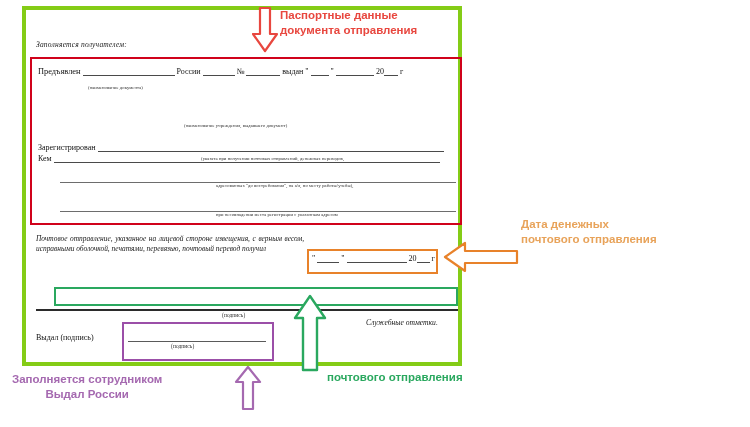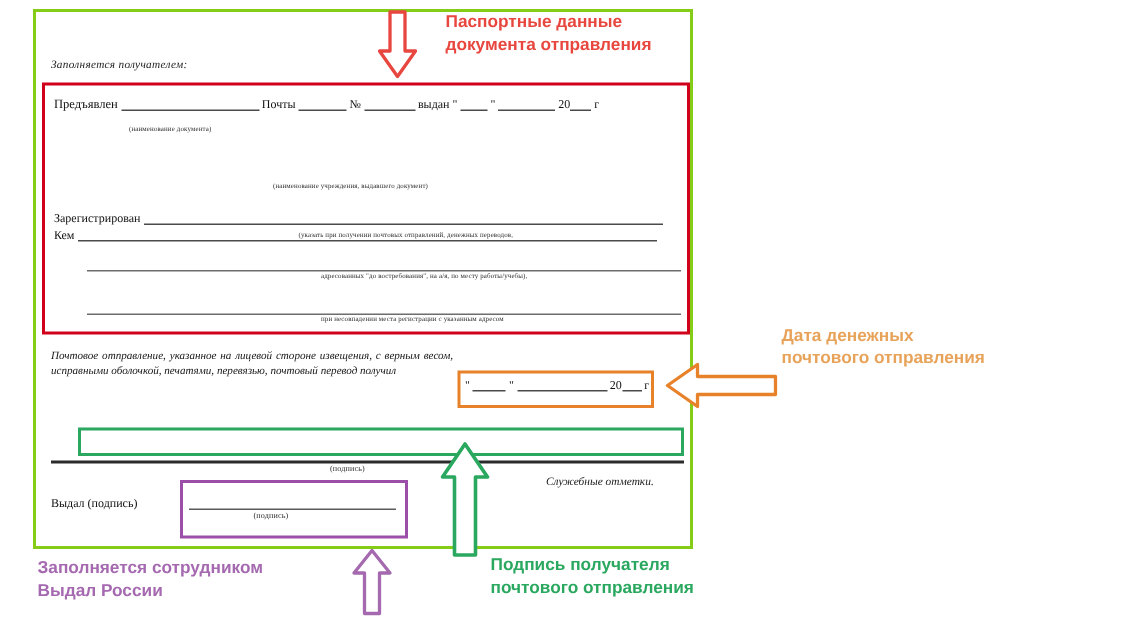--- a/index.html
+++ b/index.html
@@ -16,21 +16,21 @@
   }
 
   
   #form-sheet {
     position: absolute;
     left: 22px;
     top: 6px;
     width: 440px;
     height: 360px;
     background: #ffffff;
-    border: 2px solid #84cc16;
+    border: 4px solid #84cc16;
     box-sizing: border-box;
   }
 
   .serif-italic {
     font-family: "Liberation Serif", serif;
     font-style: italic;
   }
   .serif {
     font-family: "Liberation Serif", serif;
   }
@@ -255,57 +255,57 @@
     font-size: 11.5px;
     line-height: 15px;
     font-weight: bold;
     white-space: nowrap;
   }
 
   #annot-passport-text {
     left: 280px;
     top: 8px;
     color: #e8473f;
-    margin-left: 17px;
   }
   #annot-date-text {
     left: 521px;
     top: 217px;
     color: #e8a35a;
   }
   #annot-signature-text {
     left: 327px;
     top: 370px;
     color: #2aa85f;
   }
   #annot-staff-text {
-    left: 25px;
+    left: 12px;
     top: 372px;
     color: #a569b0;
+    text-align: center;
   }
 
   .arrow-svg { position: absolute; }
   #arrow-passport { left: 252px; top: 6px; }
   #arrow-date     { left: 443px; top: 240px; }
   #arrow-signature{ left: 293px; top: 294px; }
   #arrow-staff    { left: 234px; top: 365px; }
 </style>
 </head>
 <body>
 
 <div id="form-sheet">
 
   <div id="filled-by-recipient-label" class="serif-italic">Заполняется получателем:</div>
 
   <div id="passport-box"></div>
 
   <div id="row-predyavlen" class="serif">
     <span class="lbl">Предъявлен</span>
     <span class="blank" style="width:92px"></span>
-    <span>Почты</span>
+    <span>России</span>
     <span class="blank" style="width:32px"></span>
     <span>№</span>
     <span class="blank" style="width:34px"></span>
     <span>выдан</span>
     <span>"</span>
     <span class="blank" style="width:18px"></span>
     <span>"</span>
     <span class="blank" style="width:38px"></span>
     <span>20</span><span class="blank" style="width:14px"></span>
     <span>г</span>
@@ -368,21 +368,20 @@
 </svg>
 <div id="annot-date-text" class="annot-text">
   <div>Дата денежных</div>
   <div>почтового отправления</div>
 </div>
 
 <svg id="arrow-signature" class="arrow-svg" width="34" height="78" viewBox="0 0 34 78">
   <polygon points="17,2 32,24 24,24 24,76 10,76 10,24 2,24" fill="#ffffff" stroke="#2aa85f" stroke-width="2.4" stroke-linejoin="round"></polygon>
 </svg>
 <div id="annot-signature-text" class="annot-text">
-  <div>Подпись получателя</div>
   <div>почтового отправления</div>
 </div>
 
 <svg id="arrow-staff" class="arrow-svg" width="28" height="46" viewBox="0 0 28 46">
   <polygon points="14,2 26,17 19,17 19,44 9,44 9,17 2,17" fill="#ffffff" stroke="#a569b0" stroke-width="2.2" stroke-linejoin="round"></polygon>
 </svg>
 <div id="annot-staff-text" class="annot-text">
   <div>Заполняется сотрудником</div>
   <div>Выдал России</div>
 </div>

